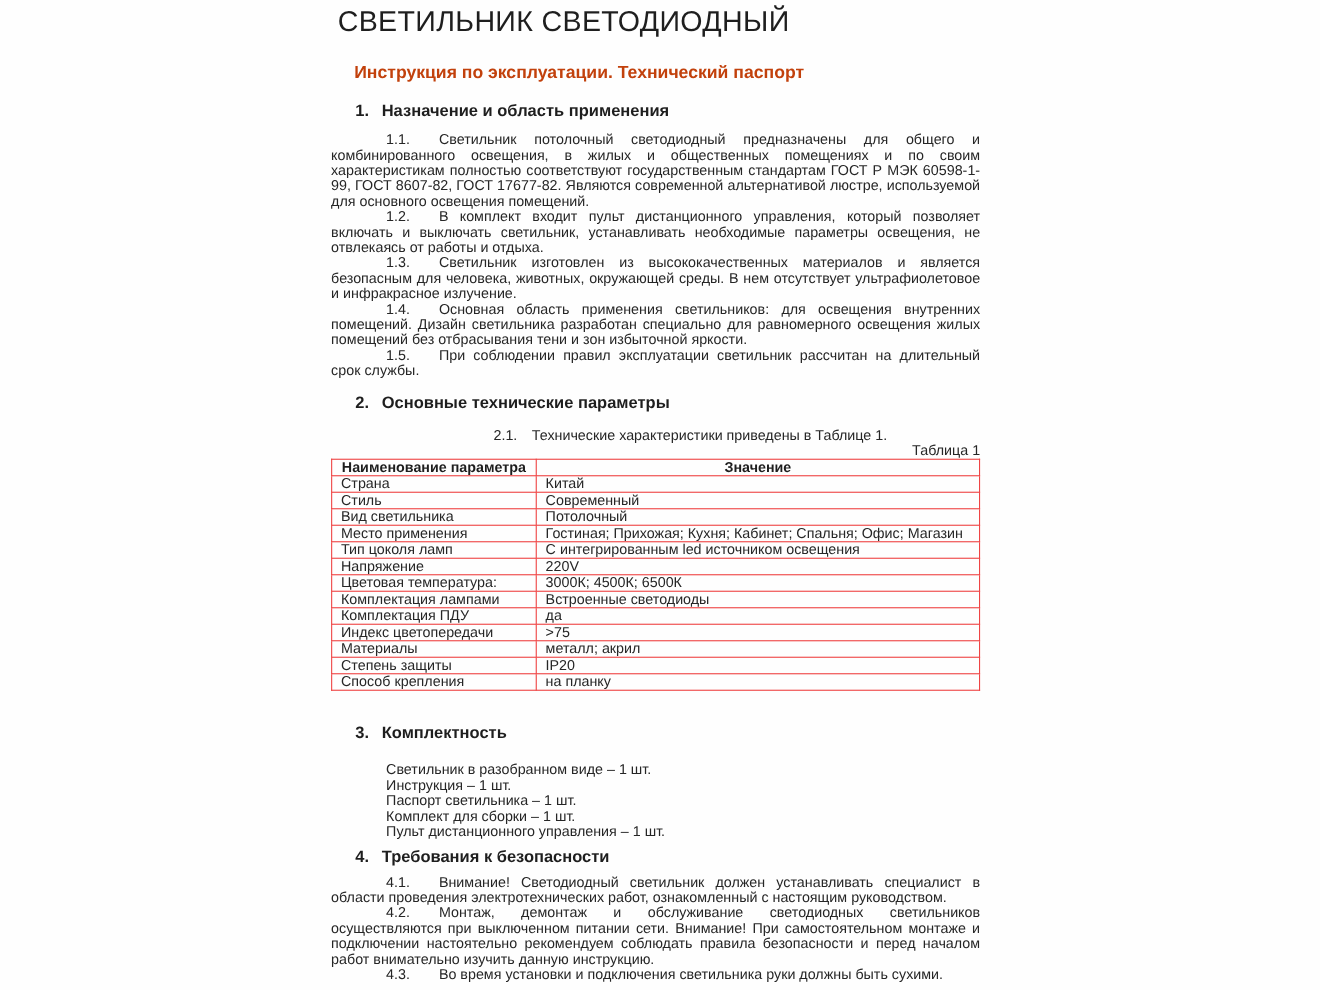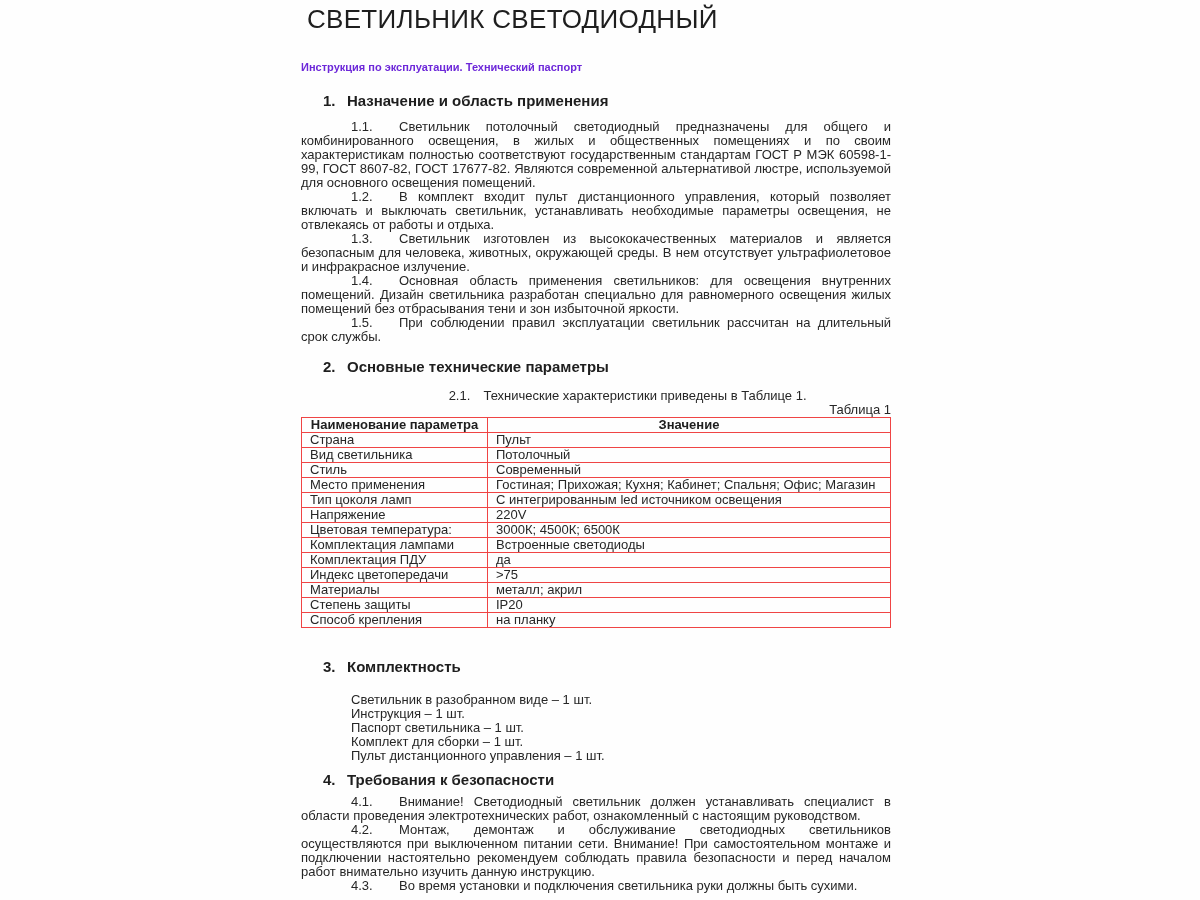--- a/index.html
+++ b/index.html
@@ -20,25 +20,26 @@
   .title {
     font-size: 26px;
     font-weight: 400;
     line-height: 30px;
     margin: 0 0 0 6px;
     color: #1e1e1e;
     letter-spacing: 0.3px;
     white-space: nowrap;
   }
   .subtitle {
-    font-size: 11px;
+    font-size: 16px;
     font-weight: 700;
     line-height: 18px;
     margin-top: 24px;
-    color: #6d28d9;
+    color: #c2410c;
+    margin-left: 21px;
   }
   .sec-h {
     font-size: 15px;
     font-weight: 700;
     line-height: 18px;
     margin-left: 22px;
     color: #1e1e1e;
   }
   .sec-h .hnum { display: inline-block; width: 24px; }
   .sec-h.h1 { margin-top: 16px; }
@@ -128,29 +129,29 @@
       </colgroup>
     <thead>
       <tr>
         <th>Наименование параметра</th>
         <th>Значение</th>
       </tr>
     </thead>
     <tbody>
       <tr>
           <td>Страна</td>
-          <td>Пульт</td>
+          <td>Китай</td>
+        </tr>
+      <tr>
+          <td>Стиль</td>
+          <td>Современный</td>
         </tr>
       <tr>
           <td>Вид светильника</td>
           <td>Потолочный</td>
-        </tr>
-      <tr>
-          <td>Стиль</td>
-          <td>Современный</td>
         </tr>
       <tr>
           <td>Место применения</td>
           <td>Гостиная; Прихожая; Кухня; Кабинет; Спальня; Офис; Магазин</td>
         </tr>
       <tr>
           <td>Тип цоколя ламп</td>
           <td>С интегрированным led источником освещения</td>
         </tr>
       <tr>

